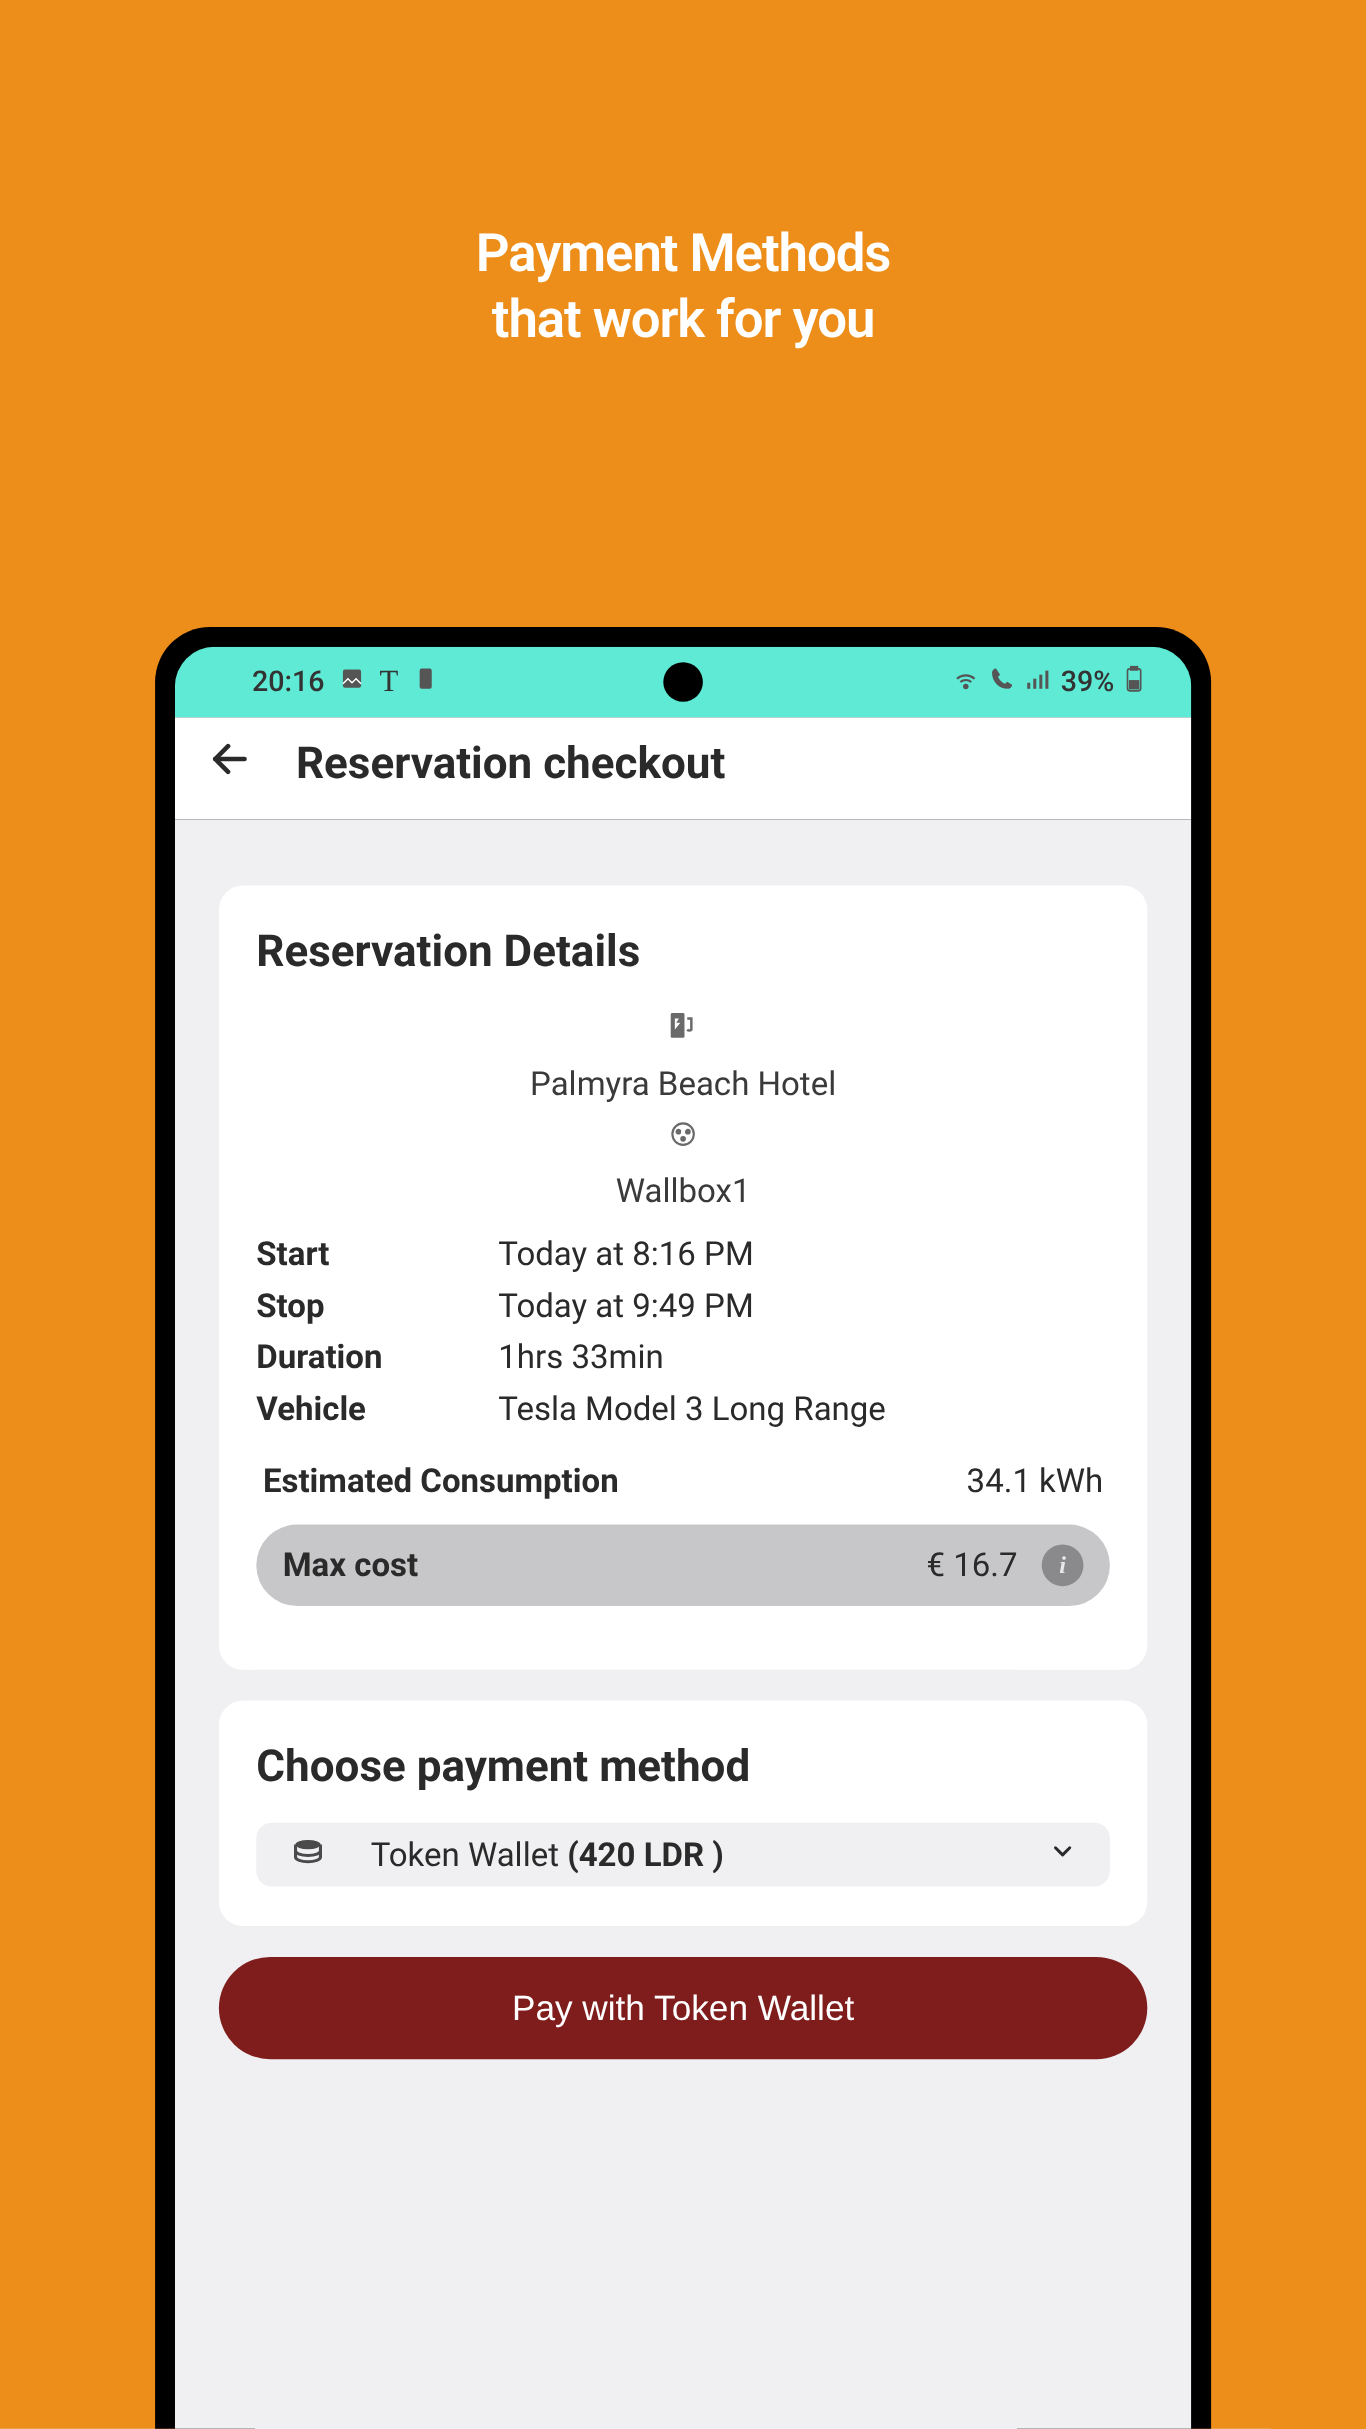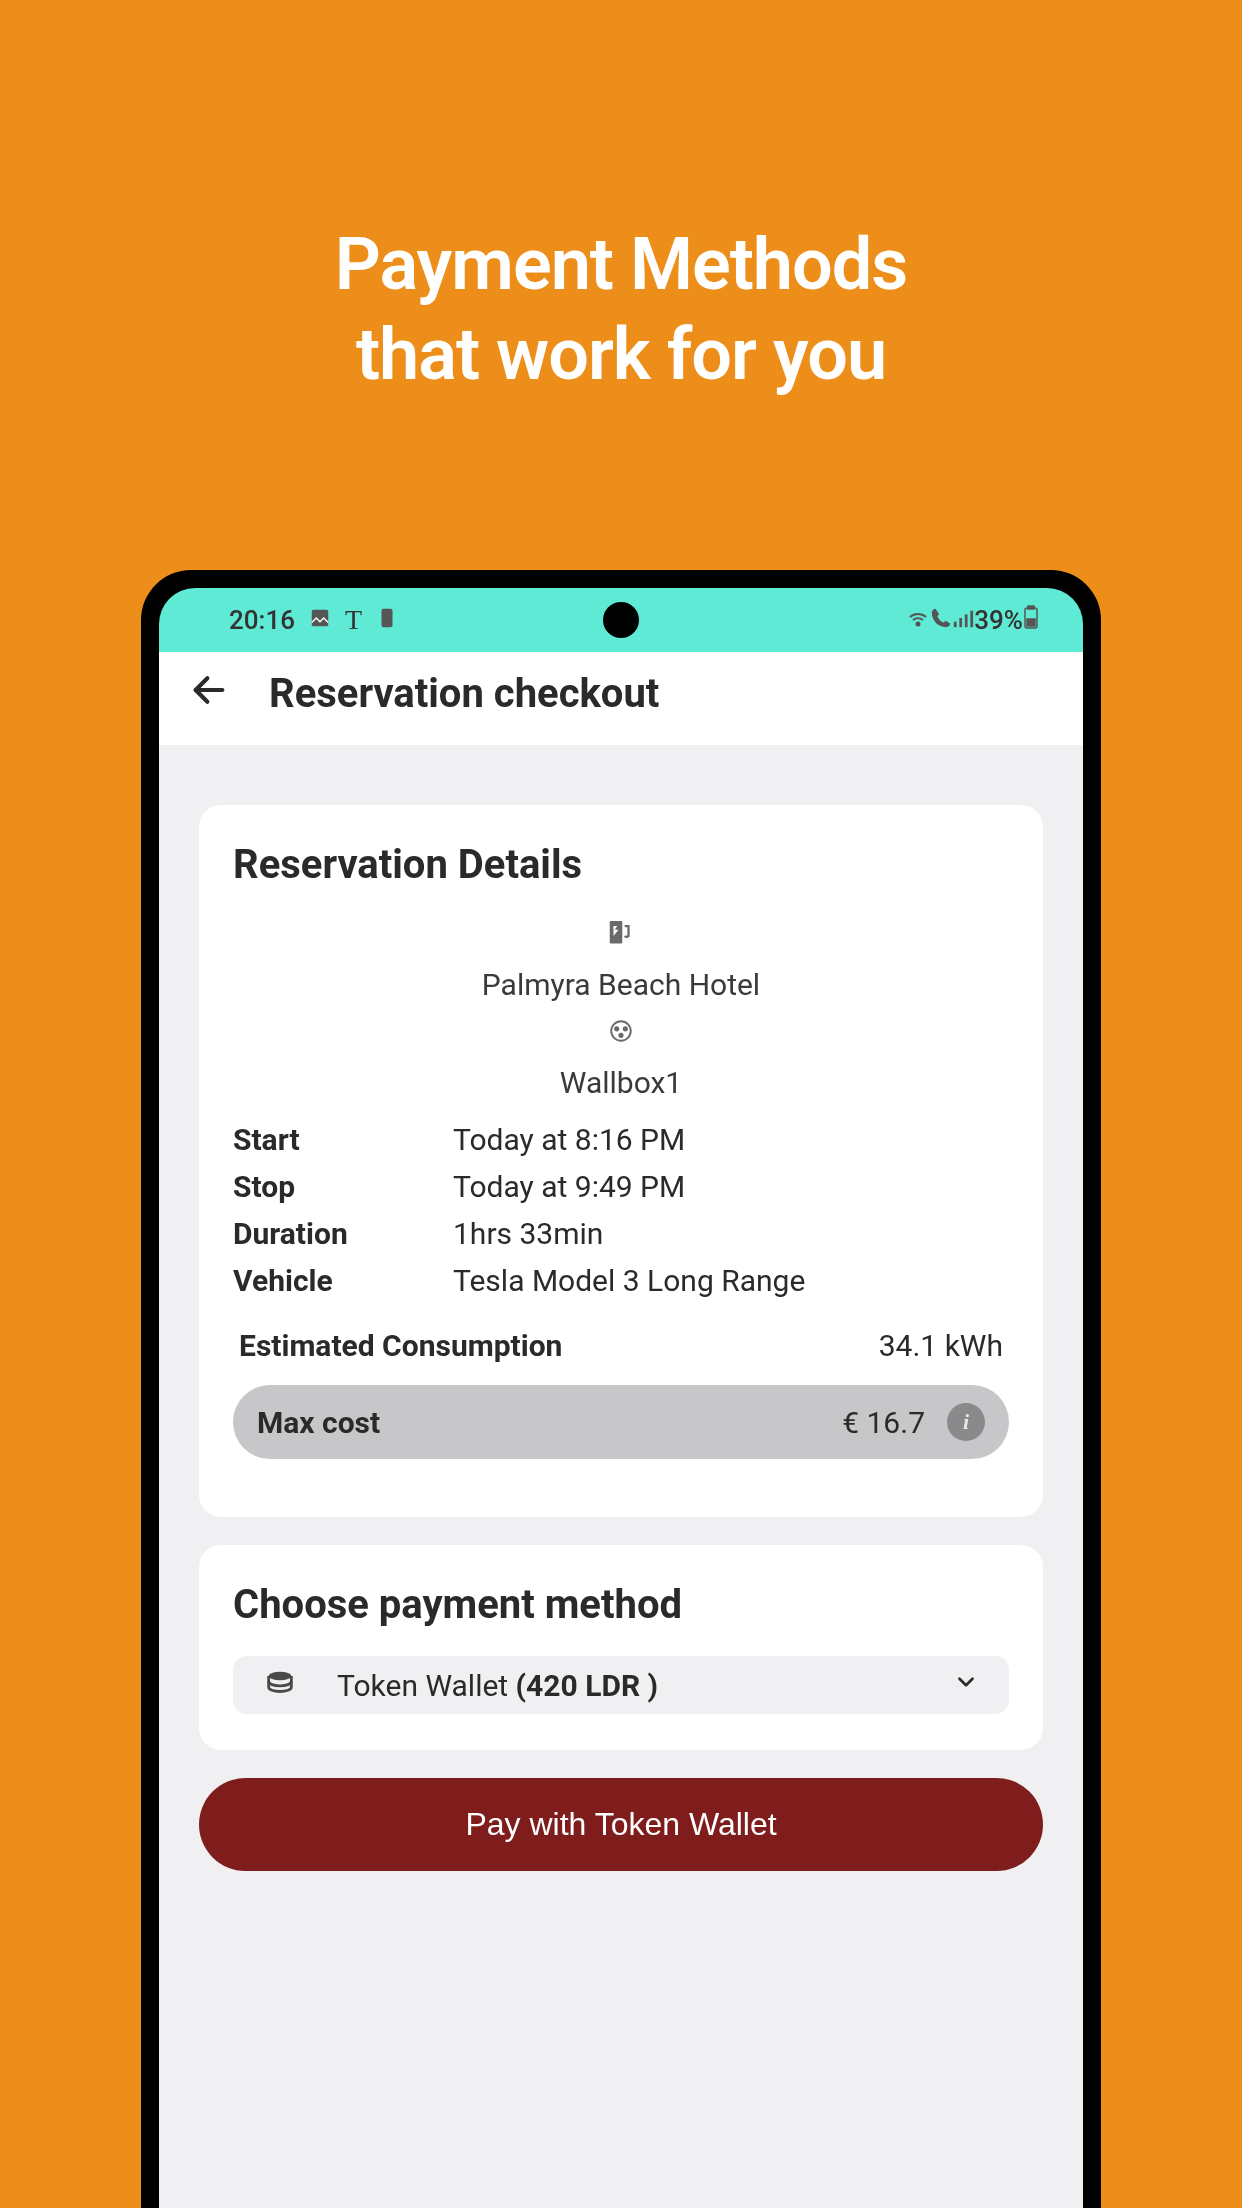--- a/index.html
+++ b/index.html
@@ -7,26 +7,25 @@
     width: 1242px;
     height: 2208px;
     background: #ee8e1a;
     font-family: -apple-system, BlinkMacSystemFont, "Segoe UI", Roboto, Helvetica, Arial, sans-serif;
     position: relative;
     overflow: hidden;
   }
   .hero-text {
     text-align: center;
     color: #ffffff;
-    font-size: 72px;
+    font-size: 48px;
     font-weight: 600;
     line-height: 1.25;
     padding-top: 200px;
     letter-spacing: -1px;
-    margin-top: 20px;
   }
   .phone-frame {
     position: absolute;
     top: 570px;
     left: 50%;
     transform: translateX(-50%);
     width: 960px;
     background: #000;
     border-radius: 50px 50px 0 0;
     padding: 18px 18px 0 18px;
@@ -51,21 +50,21 @@
     position: absolute;
     top: 14px;
     left: 50%;
     transform: translateX(-50%);
     width: 36px;
     height: 36px;
     background: #000;
     border-radius: 50%;
   }
   .status-left { display: flex; align-items: center; gap: 14px; }
-  .status-right { display: flex; align-items: center; gap: 0; }
+  .status-right { display: flex; align-items: center; gap: 10px; }
   .app-header {
     background: #ffffff;
     display: flex;
     align-items: center;
     padding: 18px 30px 28px 30px;
     gap: 40px;
   }
   .back-arrow {
     font-size: 40px;
     color: #333;

